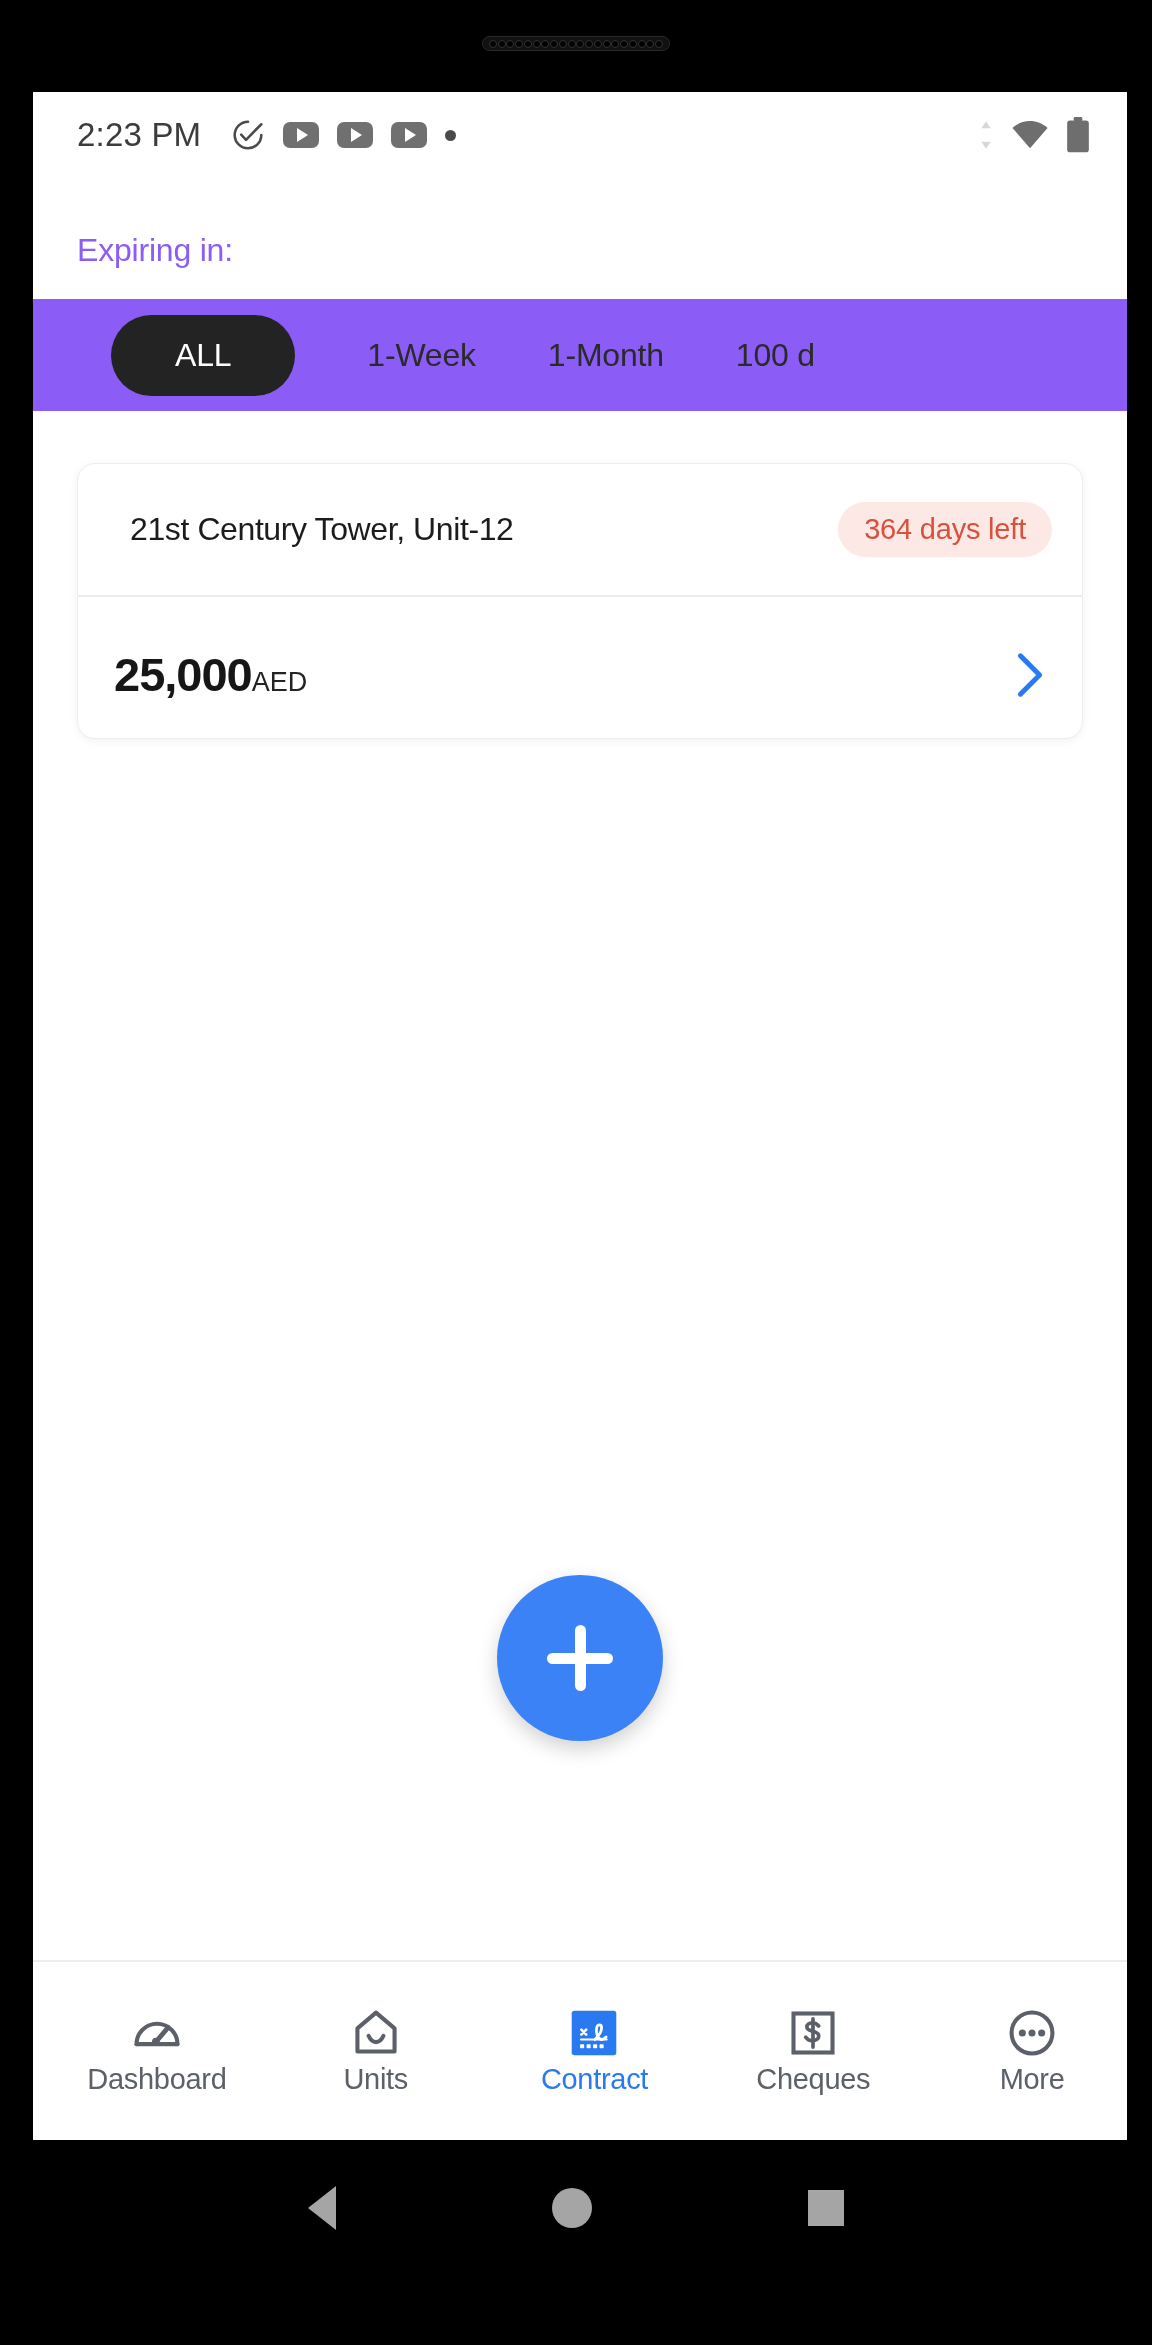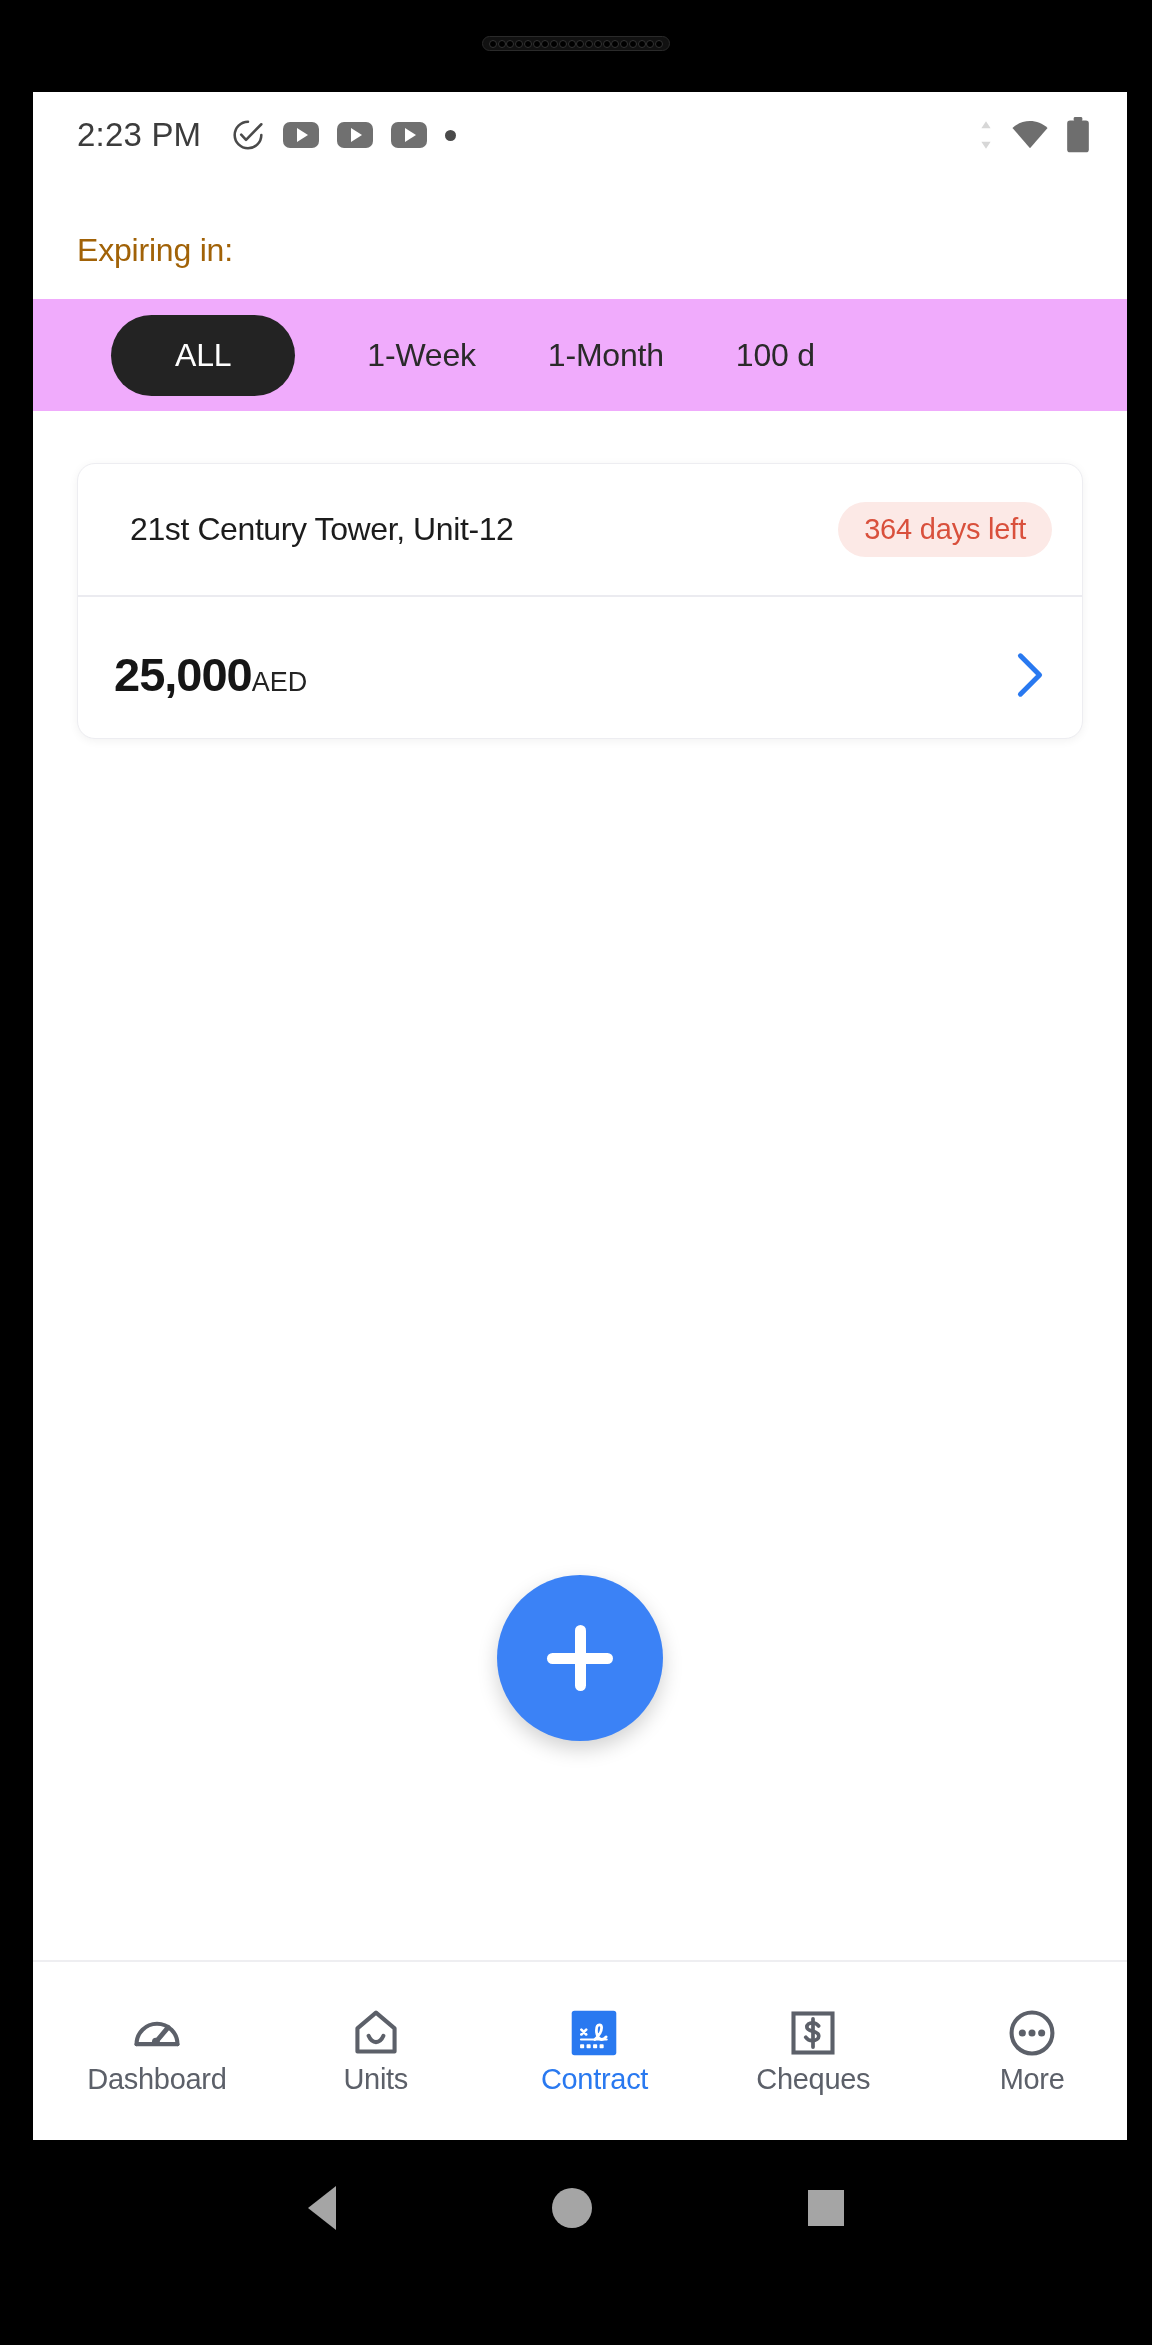--- a/index.html
+++ b/index.html
@@ -88,29 +88,29 @@
   .page-title {
     font-size: 47px;
     font-weight: bold;
     color: #1b1b1b;
     letter-spacing: -0.6px;
     line-height: 1.25;
   }
   .subtitle {
     margin-top: 32px;
     font-size: 32px;
-    color: #a16207;
+    color: #8b5cf6;
     letter-spacing: -0.2px;
   }
 
   
   .chips-bar {
     margin-top: 30px;
     height: 112px;
-    background: #f0abfc;
+    background: #8b5cf6;
     display: flex; align-items: center;
     padding-left: 78px;
     gap: 0;
     overflow: hidden;
     white-space: nowrap;
   }
   .chip {
     flex: 0 0 auto;
     font-size: 32px;
     color: #2a2a2a;

